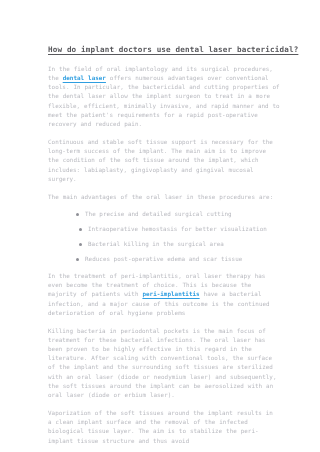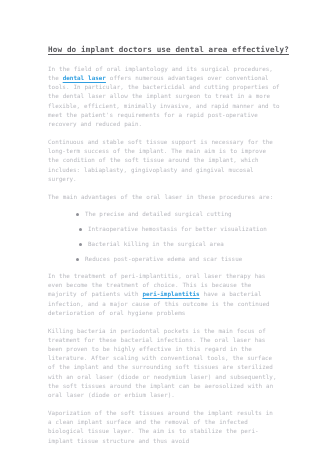--- a/index.html
+++ b/index.html
@@ -84,21 +84,21 @@
   .bullet-list li:nth-child(2) .dot,
   .bullet-list li:nth-child(3) .dot {
     left: 3px;
   }
 </style>
 </head>
 <body>
 
 <div class="page">
 
-  <h1 class="doc-title">How do implant doctors use dental area effectively?</h1>
+  <h1 class="doc-title">How do implant doctors use dental laser bactericidal?</h1>
 
   <p class="para">
     <span>In the field of oral implantology and its surgical procedures, the </span><a class="inline-link" href="#">dental laser</a><span> offers numerous advantages over conventional tools. In particular, the bactericidal and cutting properties of the dental laser allow the implant surgeon to treat in a more flexible, efficient, minimally invasive, and rapid manner and to meet the patient's requirements for a rapid post-operative recovery and reduced pain.</span>
   </p>
 
   <p class="para">Continuous and stable soft tissue support is necessary for the long-term success of the implant. The main aim is to improve the condition of the soft tissue around the implant, which includes: labiaplasty, gingivoplasty and gingival mucosal surgery.</p>
 
   <p class="para tight">The main advantages of the oral laser in these procedures are:</p>
 
   <ul class="bullet-list">

